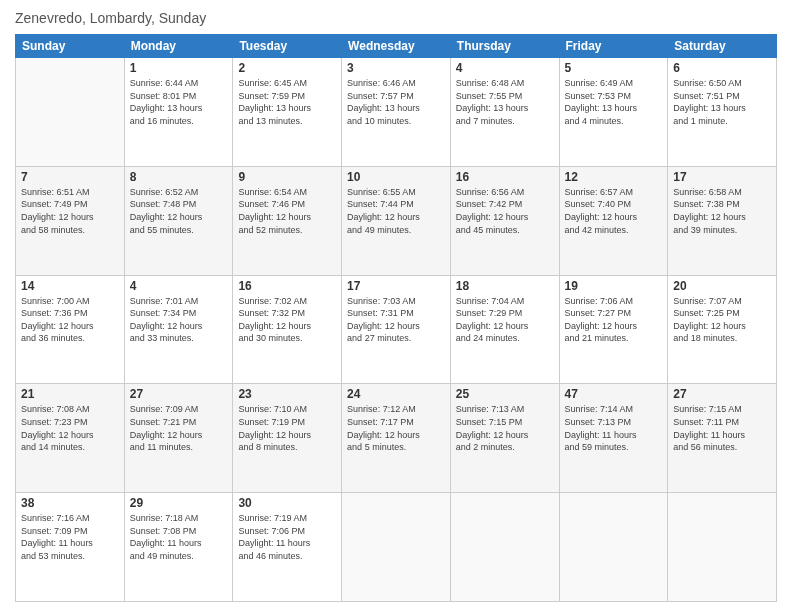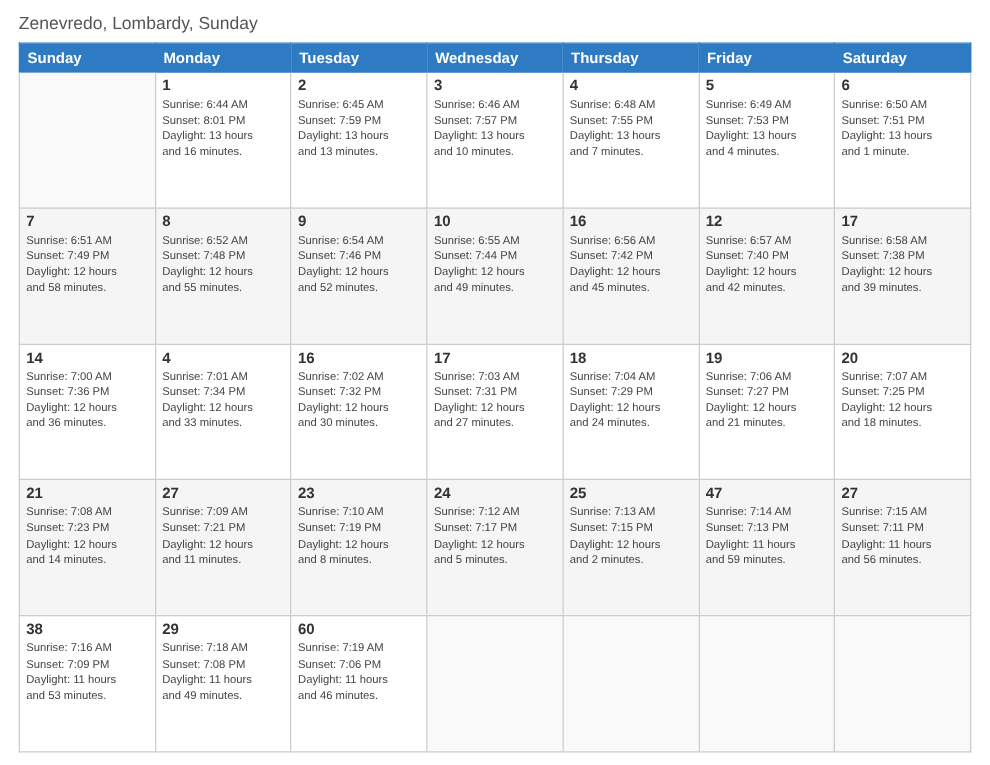--- a/index.html
+++ b/index.html
@@ -244,21 +244,21 @@
         <tr>
           <td>
             <span class="day-number">38</span>
             <div class="day-info">Sunrise: 7:16 AM<br>Sunset: 7:09 PM<br>Daylight: 11 hours<br>and 53 minutes.</div>
           </td>
           <td>
             <span class="day-number">29</span>
             <div class="day-info">Sunrise: 7:18 AM<br>Sunset: 7:08 PM<br>Daylight: 11 hours<br>and 49 minutes.</div>
           </td>
           <td>
-            <span class="day-number">60</span>
+            <span class="day-number">30</span>
             <div class="day-info">Sunrise: 7:19 AM<br>Sunset: 7:06 PM<br>Daylight: 11 hours<br>and 46 minutes.</div>
           </td>
           <td class="empty-cell"></td>
           <td class="empty-cell"></td>
           <td class="empty-cell"></td>
           <td class="empty-cell"></td>
         </tr>
       </tbody>
   </table>
 </div>

